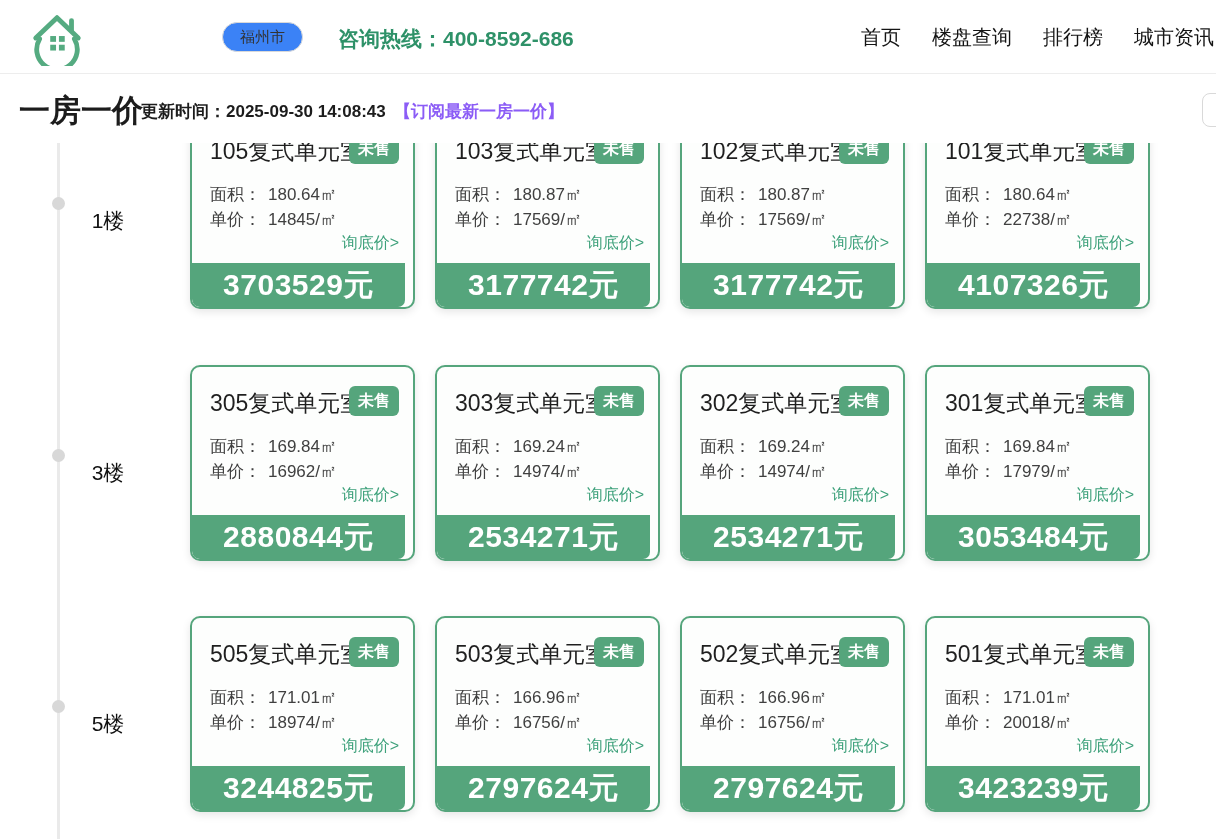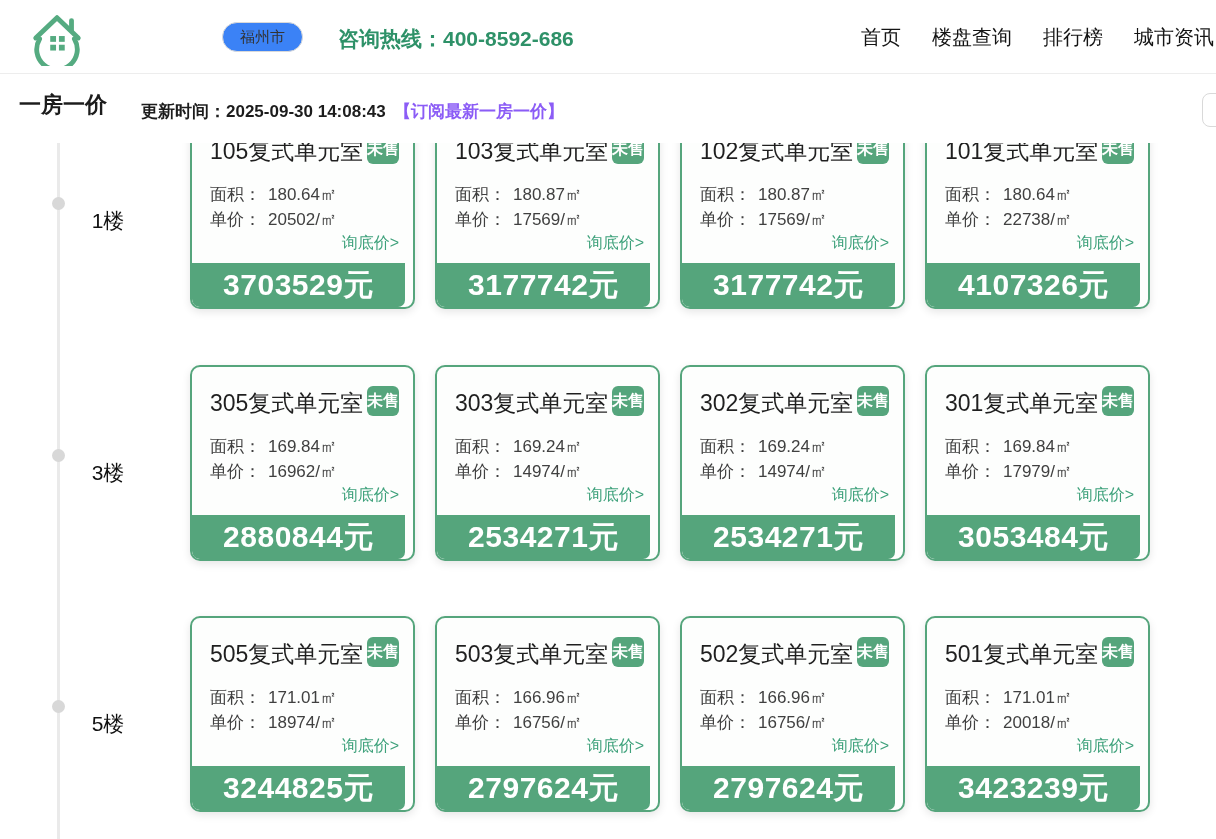--- a/index.html
+++ b/index.html
@@ -17,41 +17,41 @@
   .brand-en { font-size:16px; font-weight:bold; color:#141414; letter-spacing:1px; line-height:16px; }
   .city-pill { position:absolute; left:222px; top:22px; height:30px; padding:0 17px;
                border:1px solid #d9d9d9; border-radius:16px; background:#3b82f6;
                font-size:15px; color:#333; display:flex; align-items:center; cursor:pointer; }
   .hotline { position:absolute; left:338px; top:25px; font-size:21px; font-weight:bold; color:#2e9168; }
   .nav { position:absolute; right:0; top:0; height:74px; display:flex; align-items:center; gap:31px; padding-right:2px; }
   .nav-item { font-size:20px; color:#141414; white-space:nowrap; cursor:pointer; }
 
   
   .titlebar { position:absolute; left:0; top:74px; width:1216px; height:69px; background:#fff; z-index:4; }
-  .page-title { position:absolute; left:19px; top:16px; font-size:22px; font-weight:bold; color:#1c1c1c; }
+  .page-title { position:absolute; left:19px; top:16px; font-size:31px; font-weight:bold; color:#1c1c1c; }
   .update-line { position:absolute; left:141px; top:26px; font-size:17px; font-weight:bold; color:#1c1c1c; }
   .subscribe { position:absolute; left:394px; top:26px; font-size:17px; font-weight:bold; color:#8b5cf6; cursor:pointer; }
   .corner-box { position:absolute; left:1202px; top:93px; width:32px; height:34px; background:#fff;
                 border:1px solid #d9d9d9; border-radius:8px; z-index:6; cursor:pointer; }
 
   
   .main { position:absolute; left:0; top:143px; width:1216px; height:696px; overflow:hidden; z-index:1; }
   .timeline-line { position:absolute; left:57px; top:0; width:3px; height:696px; background:#eaeaea; }
   .floor-row { position:absolute; left:0; width:1216px; height:196px; }
   .floor-dot { position:absolute; left:52px; width:13px; height:13px; border-radius:50%; background:#d8d8d8; top:84px; }
   .floor-label { position:absolute; left:74px; top:94px; width:68px; text-align:center;
                  font-size:21px; font-weight:normal; color:#111; }
 
   
   .unit-card { position:absolute; top:0; width:225px; height:196px; background:#fdfefd;
                border:2px solid #55a57c; border-radius:10px; overflow:hidden;
                box-shadow:0 3px 8px rgba(0,0,0,0.10); cursor:pointer; }
   .u-title { position:absolute; left:18px; top:21px; font-size:23px; font-weight:500; color:#1f1f1f;
              white-space:nowrap; }
-  .u-badge { position:absolute; right:14px; top:19px; height:30px; padding:0 0; background:#55a57c;
+  .u-badge { position:absolute; right:14px; top:19px; height:30px; padding:0 9px; background:#55a57c;
              border-radius:6px; color:#fff; font-size:16px; font-weight:bold;
              display:flex; align-items:center; z-index:2; }
   .u-line { position:absolute; left:18px; font-size:17px; color:#404040; white-space:nowrap; }
   .u-line .u-val { margin-left:7px; }
   .u-area { top:68px; }
   .u-price { top:93px; }
   .u-ask { position:absolute; right:14px; top:118px; font-size:16px; color:#3ea17b; cursor:pointer; }
   .u-footer { position:absolute; left:0; right:8px; bottom:0; height:44px; background:#55a57c;
               border-radius:0 0 7px 7px; color:#fff; font-size:30px; font-weight:bold;
               text-align:center; line-height:44px; letter-spacing:0.5px; }
@@ -93,21 +93,21 @@
   <div class="main">
     <div class="timeline-line"></div>
     <div id="rows">
         <div class="floor-row" style="top: -30px;">
           <div class="floor-dot"></div>
           <div class="floor-label">1楼</div>
           <div class="unit-card" style="left: 190px;">
             <div class="u-title">105复式单元室</div>
             <div class="u-badge">未售</div>
             <div class="u-line u-area"><span>面积：</span><span class="u-val">180.64㎡</span></div>
-            <div class="u-line u-price"><span>单价：</span><span class="u-val">20502/㎡</span></div>
+            <div class="u-line u-price"><span>单价：</span><span class="u-val">14845/㎡</span></div>
             <div class="u-ask">询底价&gt;</div>
             <div class="u-footer">3703529元</div>
           </div>
           <div class="unit-card" style="left: 435px;">
             <div class="u-title">103复式单元室</div>
             <div class="u-badge">未售</div>
             <div class="u-line u-area"><span>面积：</span><span class="u-val">180.87㎡</span></div>
             <div class="u-line u-price"><span>单价：</span><span class="u-val">17569/㎡</span></div>
             <div class="u-ask">询底价&gt;</div>
             <div class="u-footer">3177742元</div>

